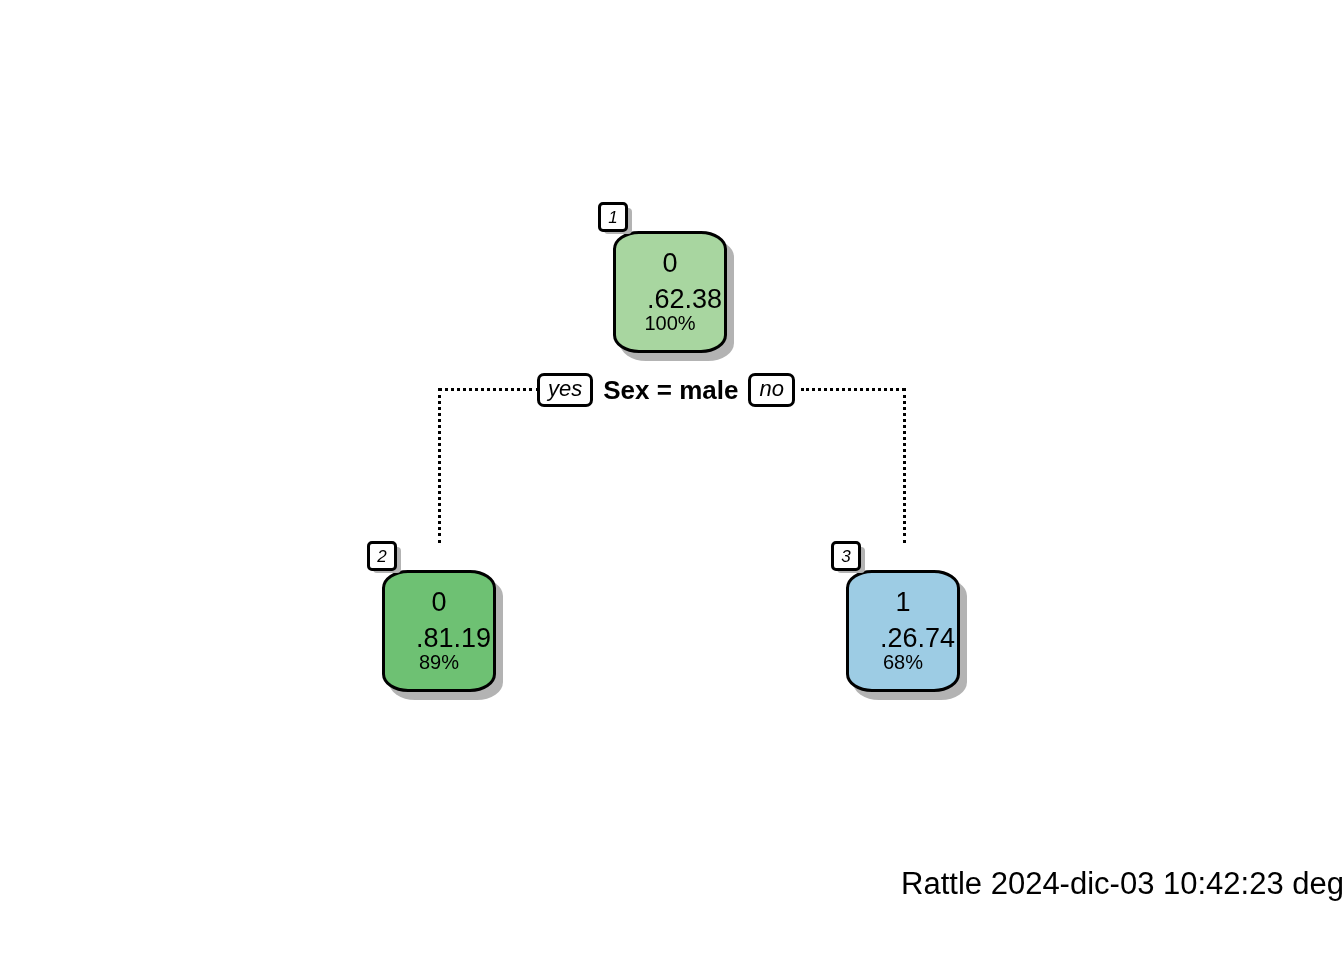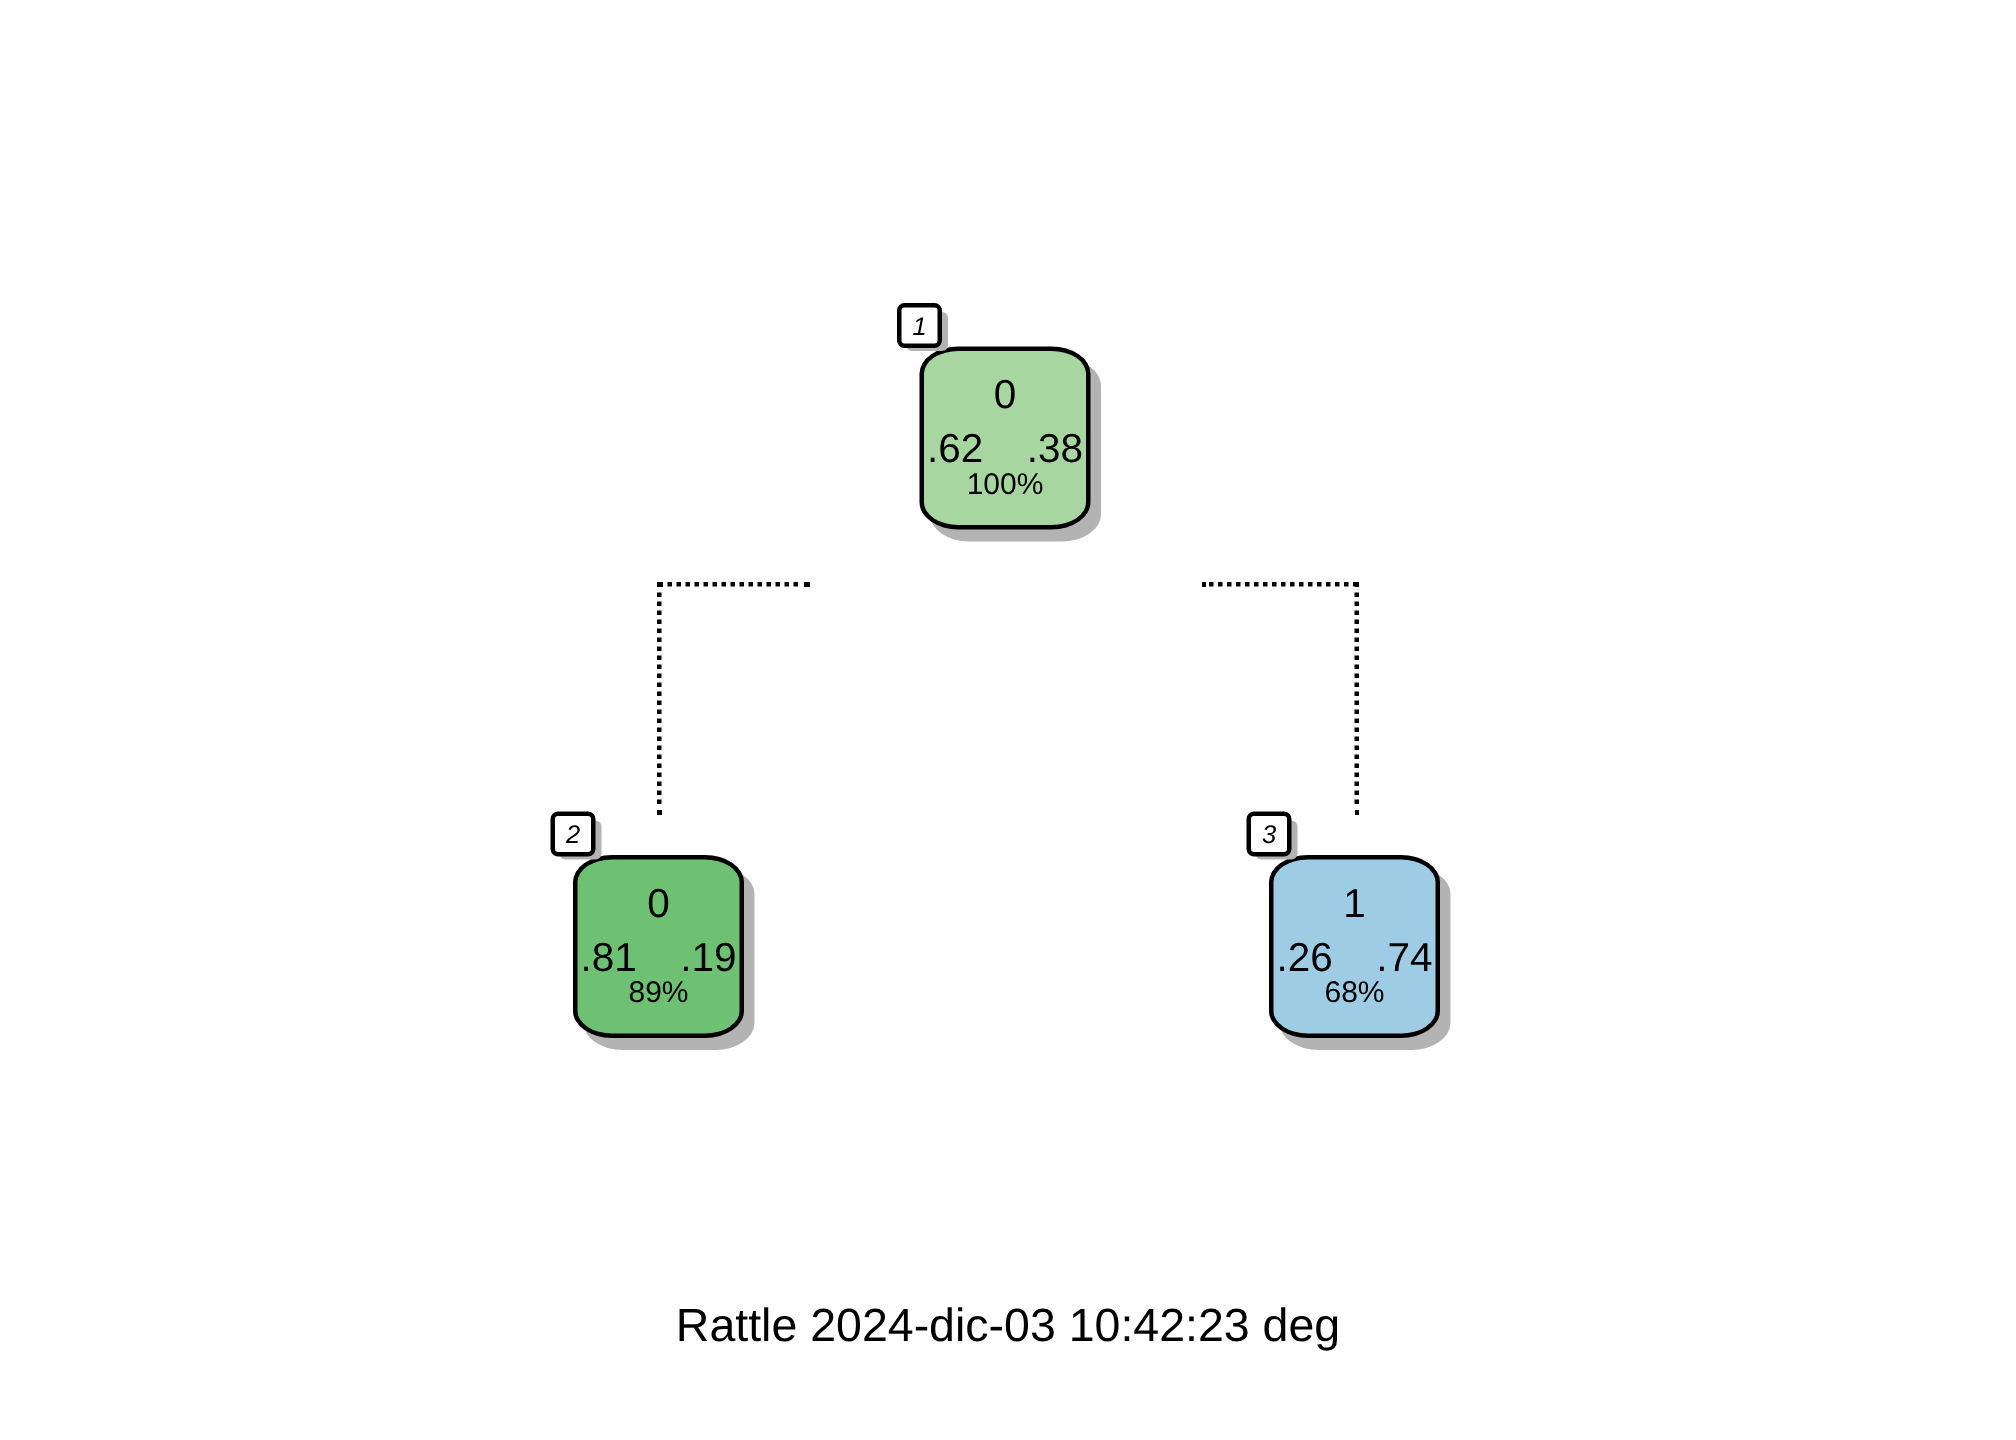--- a/index.html
+++ b/index.html
@@ -57,21 +57,21 @@
     justify-content: center;
   }
   .node-class {
     font-size: 27px;
     color: #000000;
     line-height: 1;
     margin-top: -2px;
   }
   .node-probs {
     display: flex;
-    justify-content: space-between;
+    justify-content: flex-end;
     width: 104px;
     font-size: 27px;
     color: #000000;
     line-height: 1;
     margin-top: 9px;
   }
   .node-pct {
     font-size: 20px;
     color: #000000;
     line-height: 1;
@@ -140,21 +140,21 @@
     padding: 0 10px;
     white-space: nowrap;
   }
 
   
   .caption {
     position: absolute;
     left: 0;
     top: 866px;
     width: 1344px;
-    text-align: center;
+    text-align: right;
     font-size: 31px;
     color: #000000;
   }
 </style>
 </head>
 <body>
 
 <div id="canvas">
 
   <div class="edge-h" style="left:438px; top:388px; width:102px;"></div>
@@ -172,20 +172,25 @@
         <span>.38</span>
       </div>
       <div class="node-pct">100%</div>
     </div>
     <div class="tab">
       <div class="tab-shadow"></div>
       <div class="tab-box">1</div>
     </div>
   </div>
 
+  <div class="split-row" style="left:537px; top:373px;">
+    <div class="yn-box">yes</div>
+    <div class="split-text">Sex = male</div>
+    <div class="yn-box">no</div>
+  </div>
 
   <div class="node" style="left:382px; top:570px;">
     <div class="node-shadow"></div>
     <div class="node-body" style="background:#6ec173;">
       <div class="node-class">0</div>
       <div class="node-probs">
         <span>.81</span>
         <span>.19</span>
       </div>
       <div class="node-pct">89%</div>

